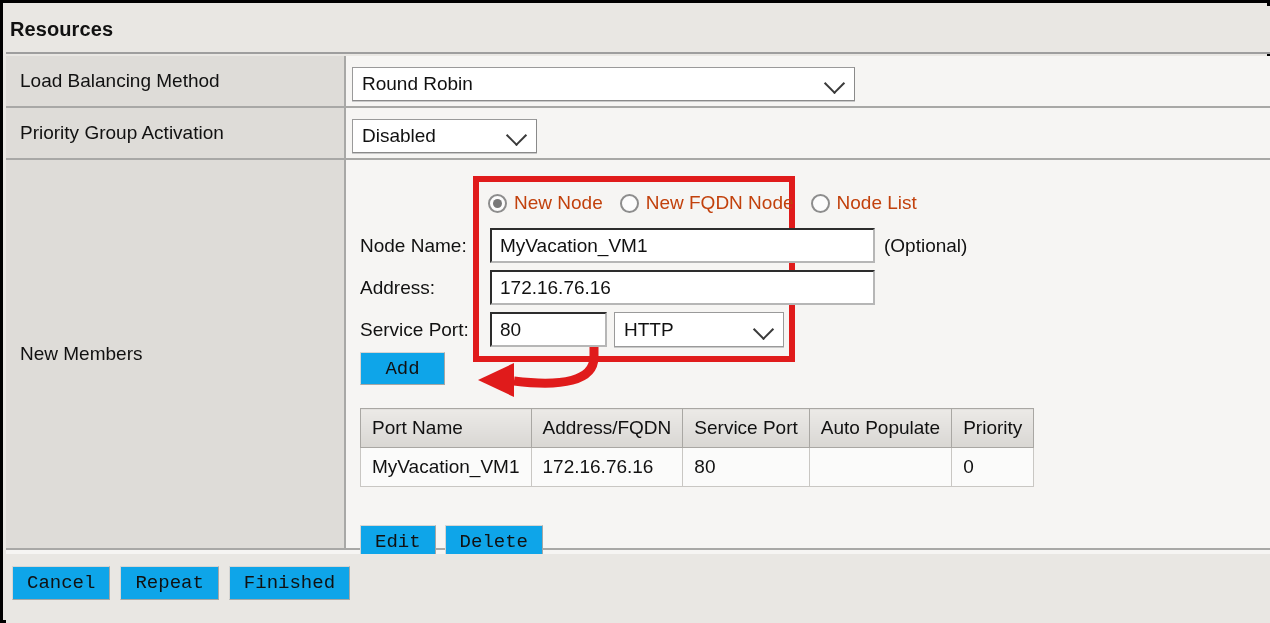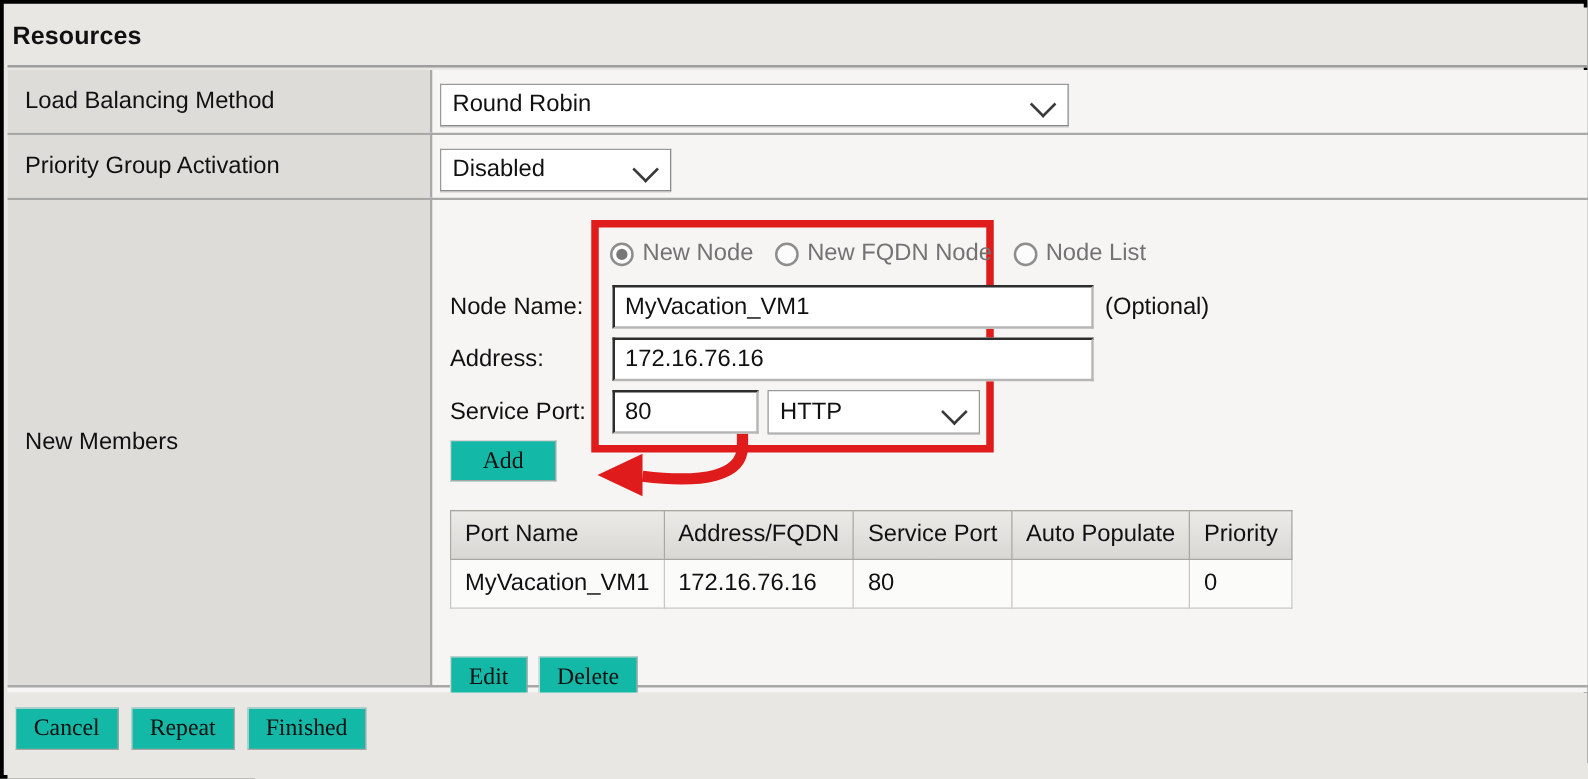--- a/index.html
+++ b/index.html
@@ -152,21 +152,21 @@
     pointer-events: none;
   }
 
   .radio-row {
     position: absolute;
     left: 136px;
     top: 22px;
     display: flex;
     align-items: center;
     font-size: 19px;
-    color: #737373;
+    color: #c2410c;
     z-index: 8;
   }
   .radio {
     width: 19px;
     height: 19px;
     border-radius: 50%;
     border: 2px solid #8d8d8d;
     background: #fcfcfc;
     box-sizing: border-box;
     display: inline-block;
@@ -230,28 +230,28 @@
     width: 170px;
     height: 35px;
     margin-left: 7px;
     background: #ffffff;
     border: 1px solid #9a9a9a;
     box-shadow: 0 1px 0 0 #c9c9c9;
   }
 
   
   .btn {
-    background: #14b8a6;
+    background: #0ea5e9;
     border: 1px solid #a6a6a4;
     border-top-color: #d6d5d3;
     border-left-color: #d6d5d3;
     box-sizing: border-box;
     font-size: 19px;
     color: #111111;
-    font-family: Liberation Serif, serif;
+    font-family: Liberation Mono, monospace;
     display: inline-flex;
     align-items: center;
     justify-content: center;
     padding: 0 14px;
     height: 33px;
     cursor: pointer;
   }
   .btn-add {
     position: absolute;
     left: 8px;

